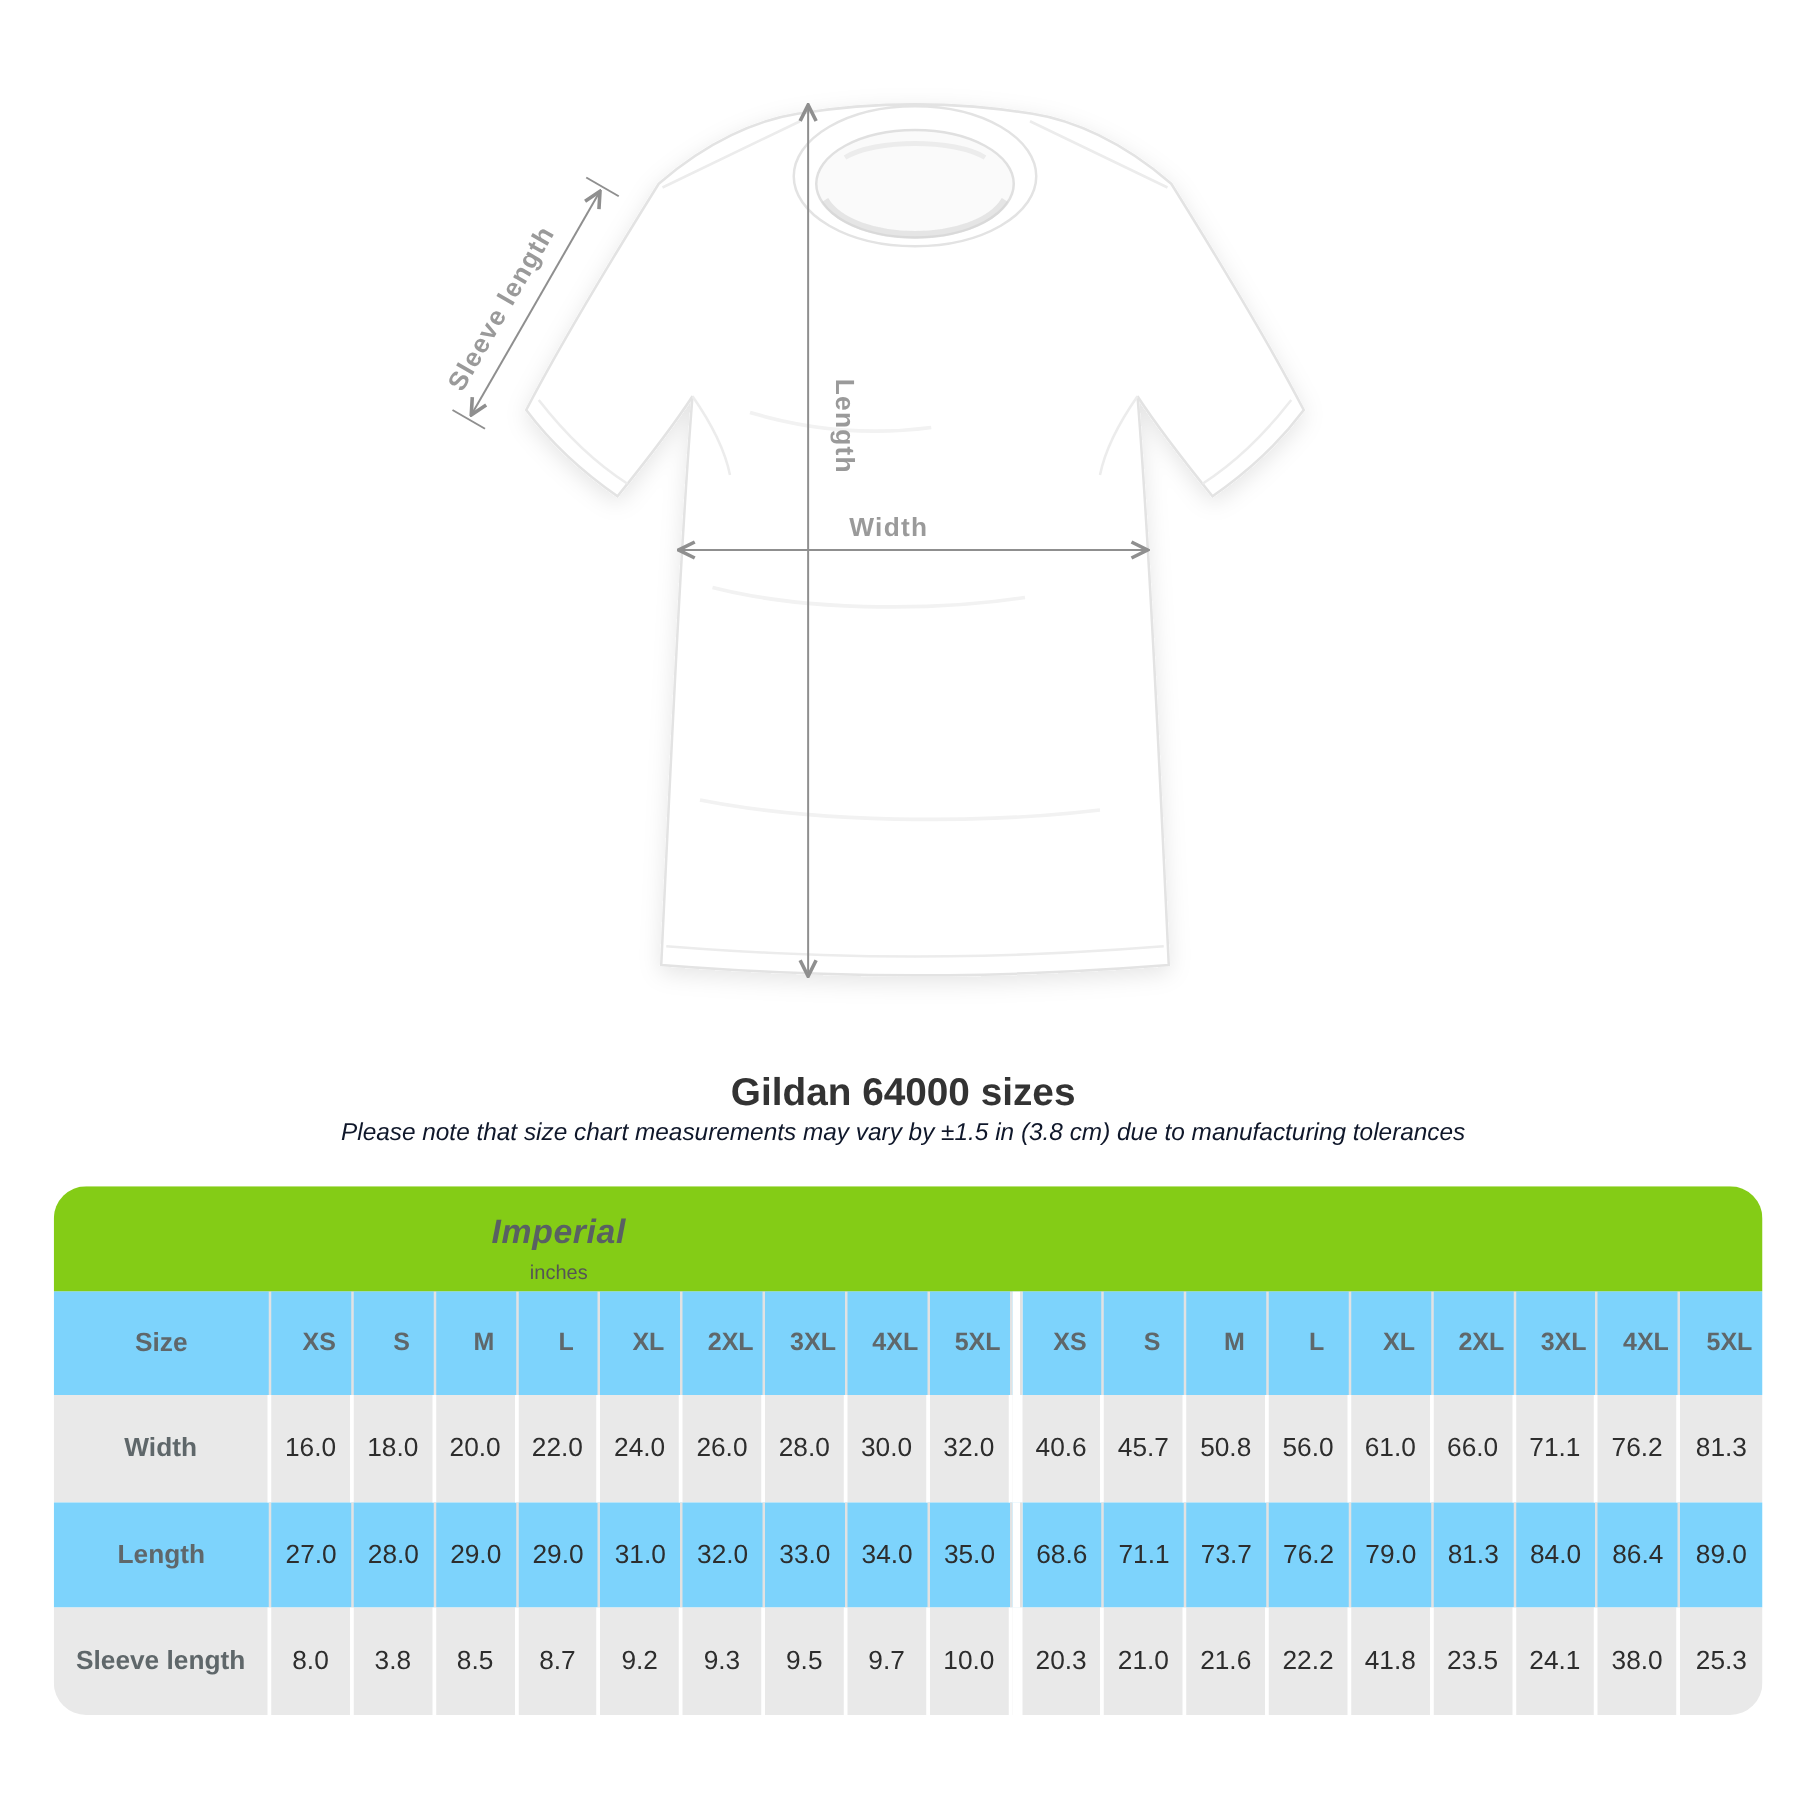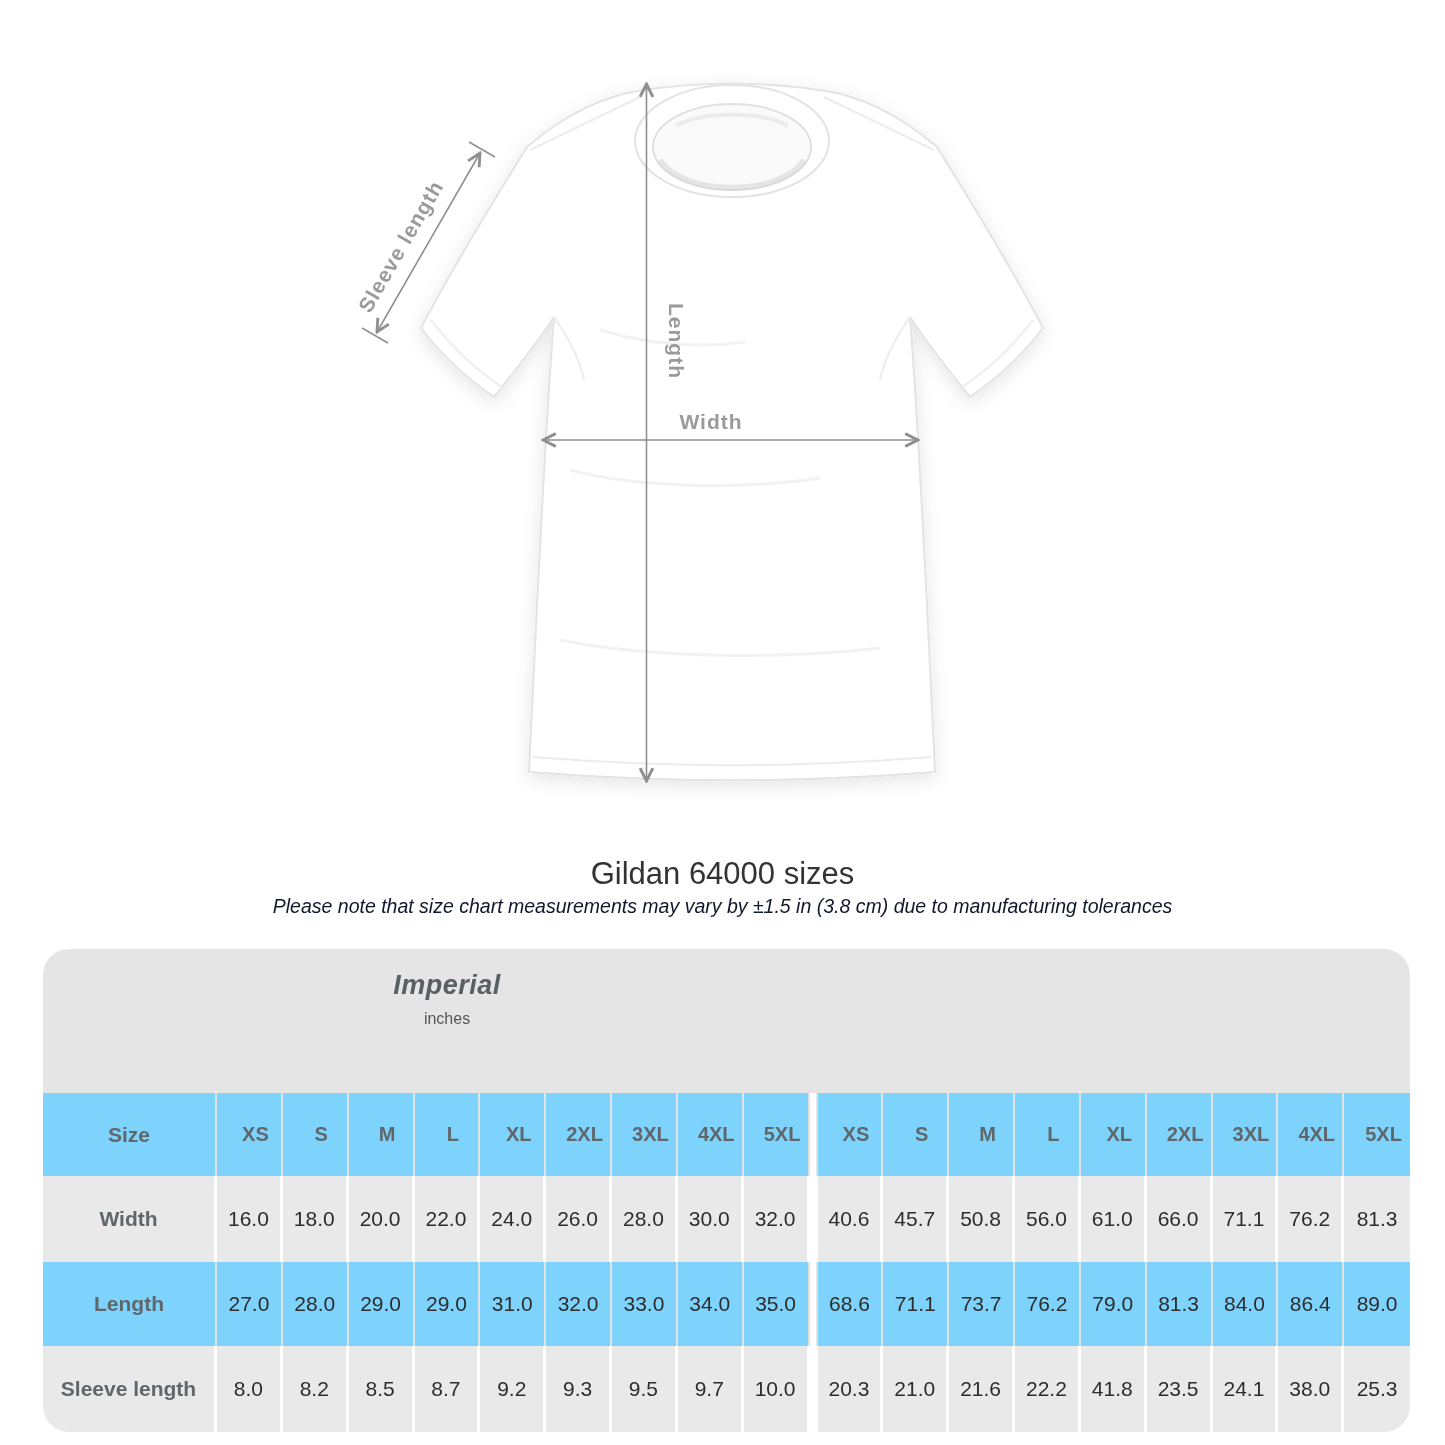--- a/index.html
+++ b/index.html
@@ -4,28 +4,28 @@
 <style>
   html,body{margin:0;padding:0;background:#fff;}
   .page{position:relative;width:1445px;height:1445px;background:#fff;overflow:hidden;
         font-family:"Liberation Sans","DejaVu Sans",sans-serif;}
 
   
   .figure-svg{position:absolute;left:0;top:0;}
 
   
   .chart-title{position:absolute;top:856px;left:0;width:100%;text-align:center;
-               font-size:31px;font-weight:normal;color:#333;}
+               font-size:31px;font-weight:bold;color:#333;}
   .chart-note{position:absolute;top:895px;left:0;width:100%;text-align:center;
               font-size:19.5px;font-style:italic;color:#0f172a;}
 
   
   .size-table{position:absolute;left:43px;top:949px;width:1367px;
               border-radius:26px;overflow:hidden;}
-  .band{height:144px;background:#e5e5e5;position:relative;}
+  .band{height:84px;background:#84cc16;position:relative;}
   .band-group{position:absolute;top:21px;transform:translateX(-50%);
               text-align:center;width:420px;}
   .band-group.imperial{left:404px;}
   .band-group.metric{left:1062px;}
   .band-name{font-size:27px;font-weight:bold;font-style:italic;color:#596063;letter-spacing:.5px;}
   .band-unit{font-size:16px;color:#555;margin-top:9px;}
 
   .t-row{display:grid;grid-template-columns:174px repeat(9,1fr) 8px repeat(9,1fr);}
   .t-row.white{background:#7dd3fc;}
   .t-row.gray{background:#e9e9e9;}
@@ -182,21 +182,21 @@
           <div class="cell val">76.2</div>
           <div class="cell val">79.0</div>
           <div class="cell val">81.3</div>
           <div class="cell val">84.0</div>
           <div class="cell val">86.4</div>
           <div class="cell val">89.0</div>
         </div>
         <div class="t-row gray" style="height: 86px;">
           <div class="cell lab">Sleeve length</div>
           <div class="cell val">8.0</div>
-          <div class="cell val">8.2</div>
+          <div class="cell val">3.8</div>
           <div class="cell val">8.5</div>
           <div class="cell val">8.7</div>
           <div class="cell val">9.2</div>
           <div class="cell val">9.3</div>
           <div class="cell val">9.5</div>
           <div class="cell val">9.7</div>
           <div class="cell val">10.0</div>
           <div class="cell div-col"></div>
           <div class="cell val">20.3</div>
           <div class="cell val">21.0</div>

